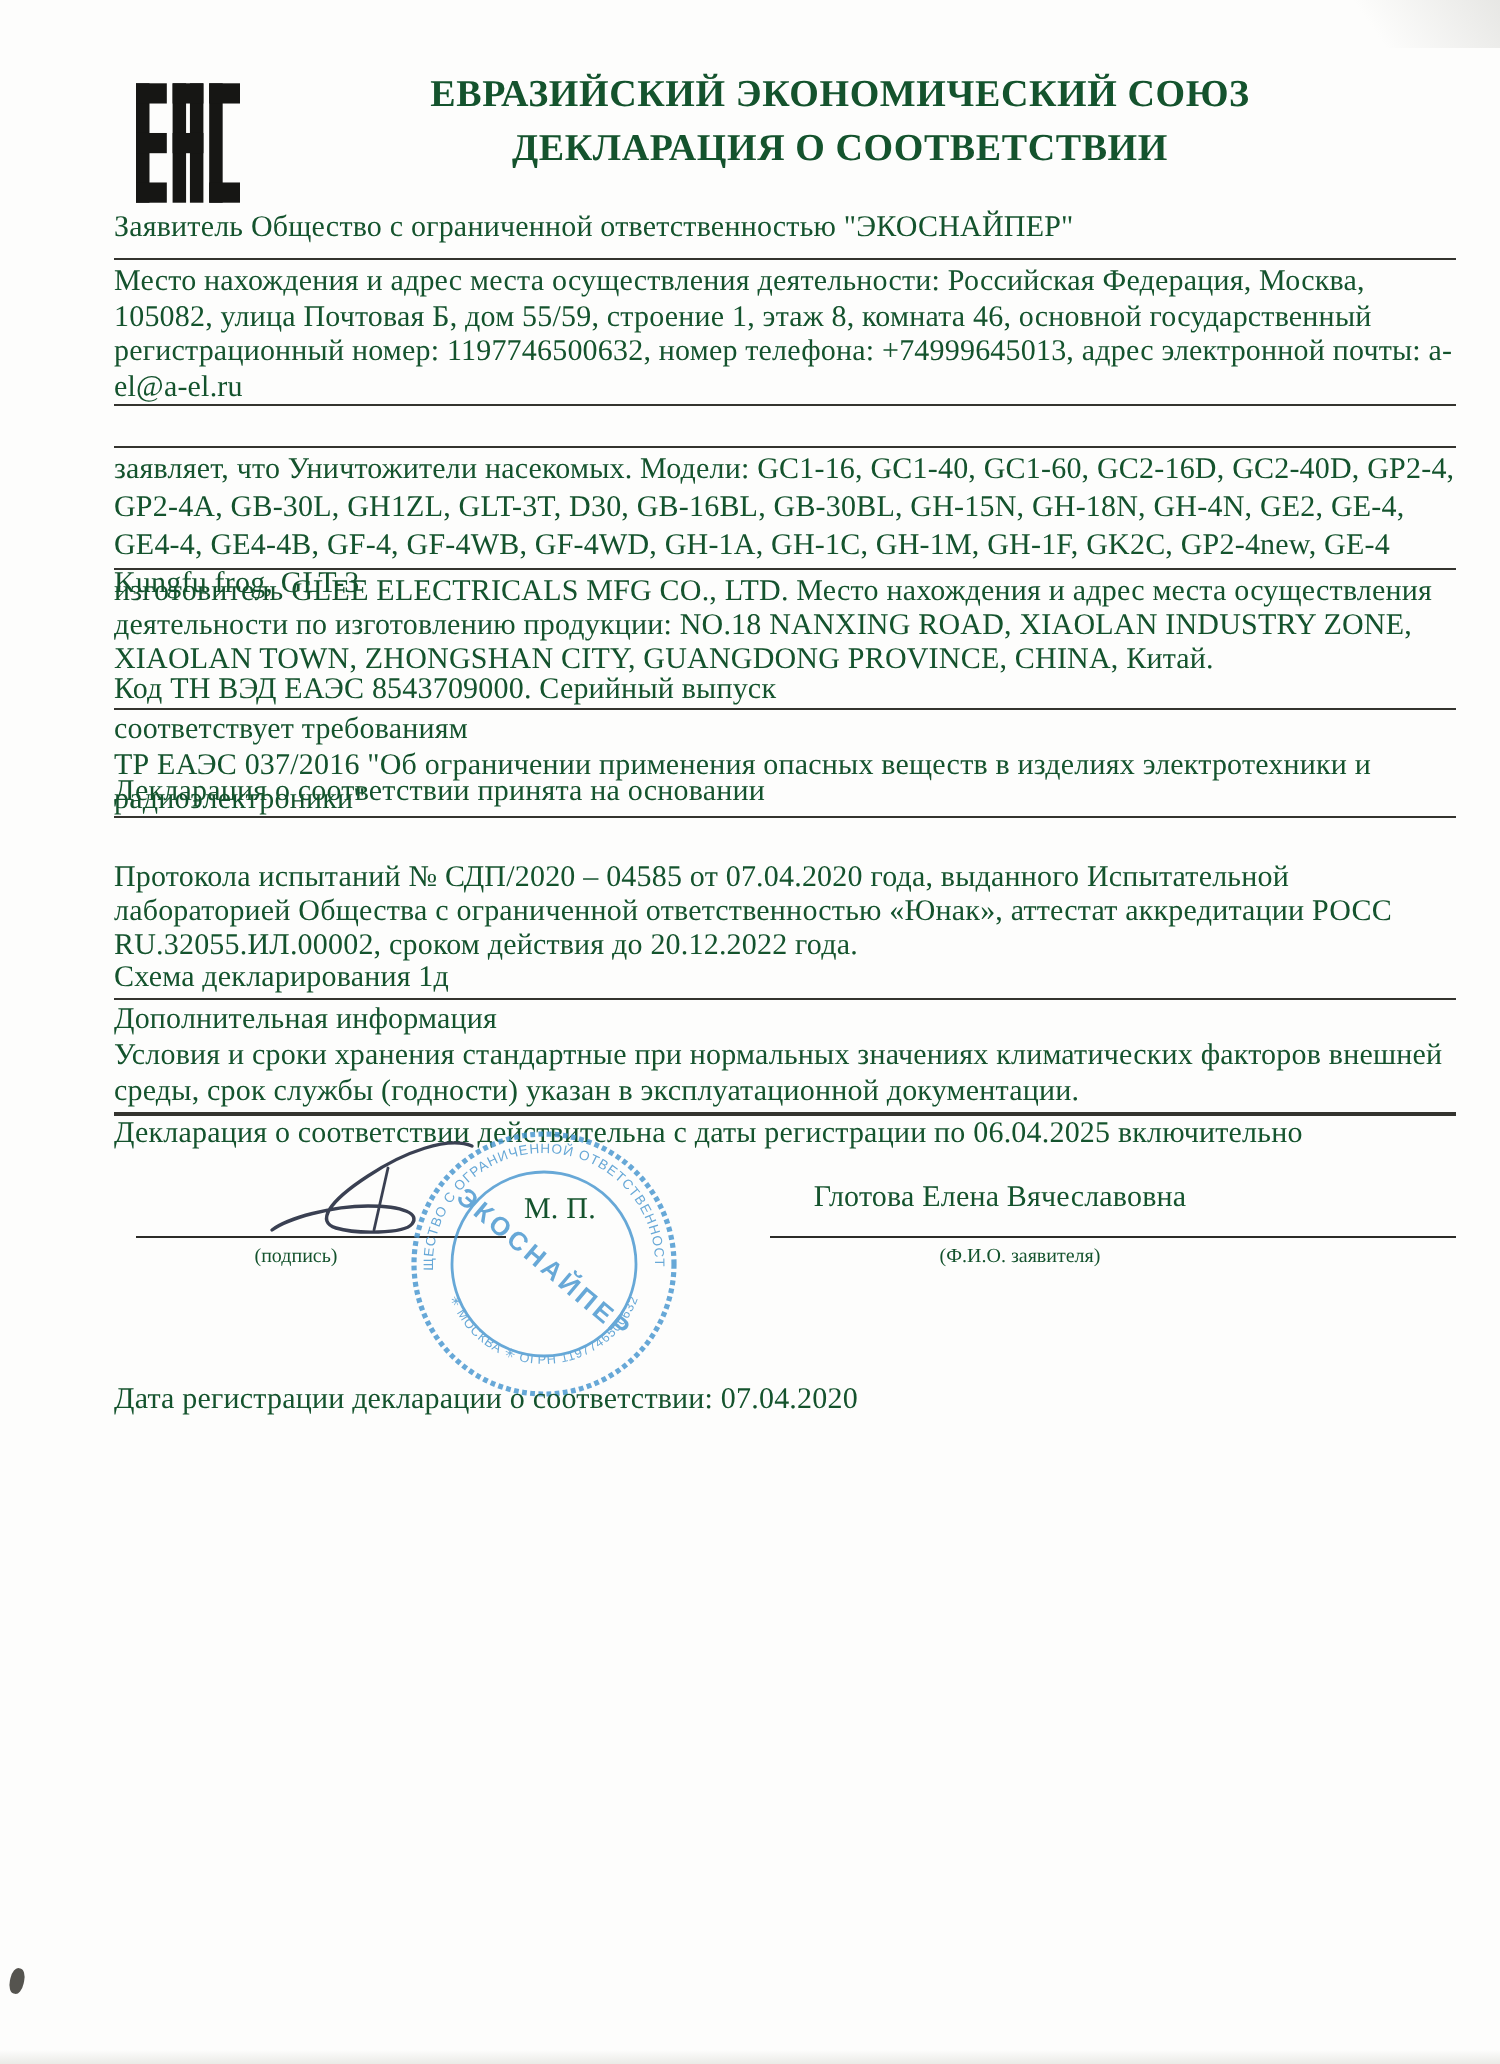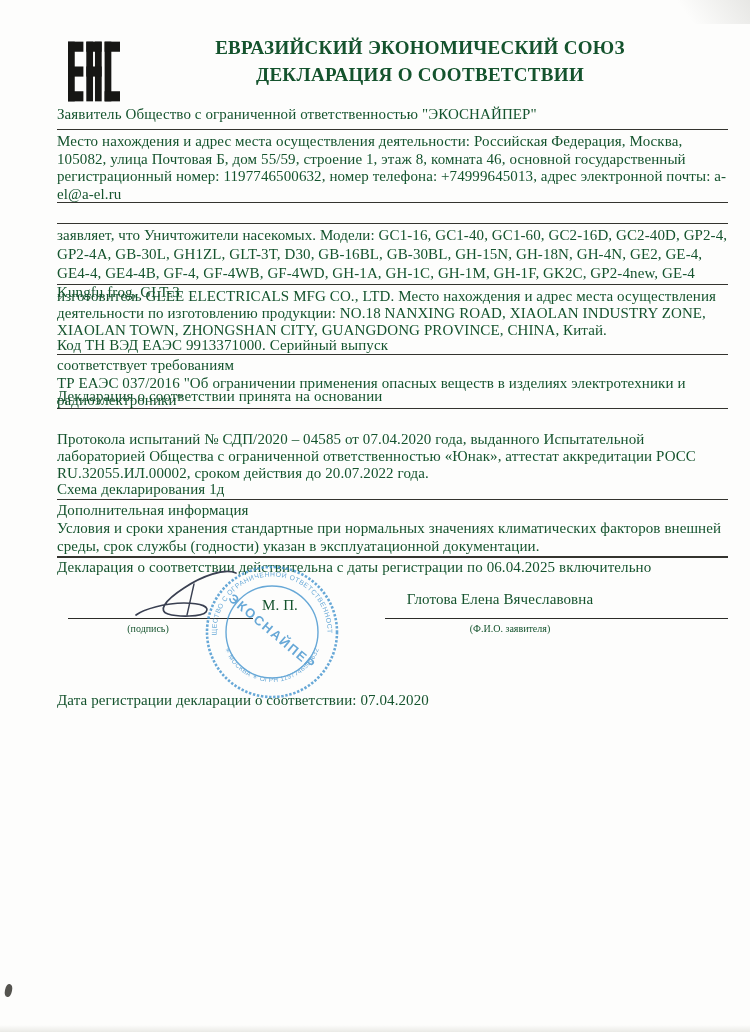--- a/index.html
+++ b/index.html
@@ -59,29 +59,29 @@
   <div class="t" style="top:226px;line-height:19px">
     <span class="b">заявляет, что</span>
     <span>Уничтожители насекомых.  Модели: GC1-16, GC1-40, GC1-60, GC2-16D, GC2-40D, GP2-4, GP2-4A, GB-30L, GH1ZL, GLT-3T, D30, GB-16BL, GB-30BL, GH-15N, GH-18N, GH-4N, GE2, GE-4, GE4-4, GE4-4B, GF-4, GF-4WB, GF-4WD, GH-1A, GH-1C, GH-1M, GH-1F, GK2C, GP2-4new, GE-4 Kungfu frog, GLT-3</span>
   </div>
   <div class="rule" style="top:284px"></div>
 
   <div class="t" style="top:288px;line-height:17px">
     <span class="b">изготовитель</span>
     <span>GLEE ELECTRICALS MFG CO., LTD. Место нахождения и адрес места осуществления деятельности по изготовлению продукции: NO.18 NANXING ROAD, XIAOLAN INDUSTRY ZONE, XIAOLAN TOWN, ZHONGSHAN CITY, GUANGDONG PROVINCE, CHINA, Китай.</span>
   </div>
-  <div class="t" style="top:337px">Код ТН ВЭД ЕАЭС 9913371000. Серийный выпуск</div>
+  <div class="t" style="top:337px">Код ТН ВЭД ЕАЭС 8543709000. Серийный выпуск</div>
   <div class="rule" style="top:354px"></div>
 
   <div class="t b" style="top:357px">соответствует требованиям</div>
   <div class="t" style="top:375px;line-height:16.5px">ТР ЕАЭС 037/2016 "Об ограничении применения опасных веществ в изделиях электротехники и радиоэлектроники"</div>
   <div class="rule" style="top:408px"></div>
 
   <div class="t b" style="top:388px">Декларация о соответствии принята на основании</div>
-  <div class="t" style="top:431px;line-height:17px">Протокола испытаний № СДП/2020 – 04585  от 07.04.2020 года, выданного Испытательной лабораторией Общества с ограниченной ответственностью «Юнак», аттестат аккредитации РОСС RU.32055.ИЛ.00002, сроком действия до 20.07.2022 года.</div>
+  <div class="t" style="top:431px;line-height:17px">Протокола испытаний № СДП/2020 – 04585  от 07.04.2020 года, выданного Испытательной лабораторией Общества с ограниченной ответственностью «Юнак», аттестат аккредитации РОСС RU.32055.ИЛ.00002, сроком действия до 20.12.2022 года.</div>
   <div class="t" style="top:481px">Схема декларирования 1д</div>
   <div class="rule" style="top:499px"></div>
 
   <div class="t b" style="top:502px">Дополнительная информация</div>
   <div class="t" style="top:520px">Условия и сроки хранения стандартные при нормальных значениях климатических факторов внешней среды, срок службы (годности) указан в эксплуатационной документации.</div>
   <div class="rule thick" style="top:556px"></div>
 
   <div class="t b" style="top:559px">Декларация о соответствии действительна с даты регистрации по 06.04.2025 включительно</div>
 
   <div class="t" style="left:262px;top:597px;width:60px">М. П.</div>

